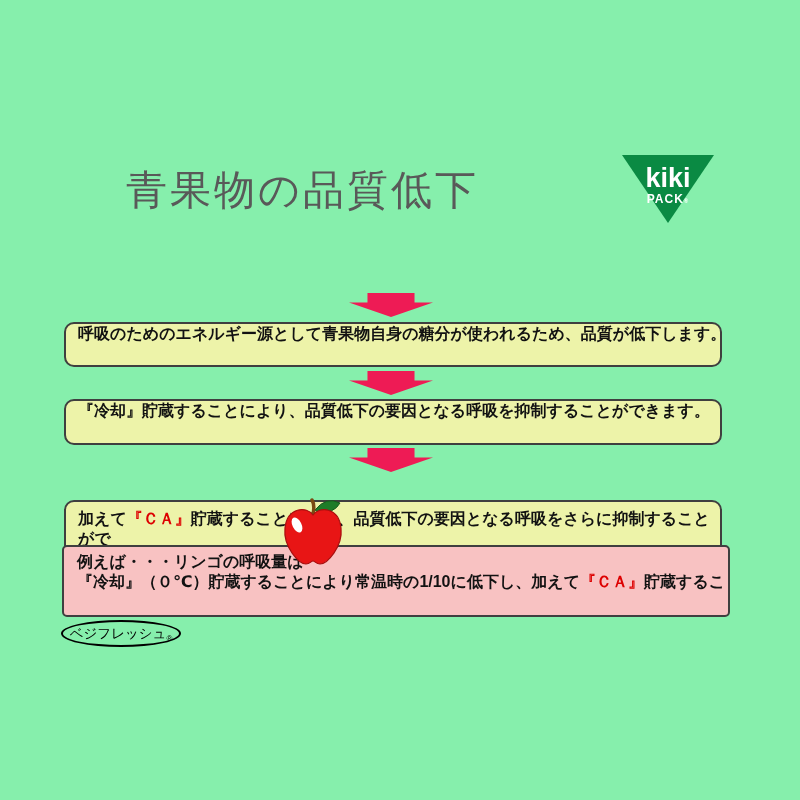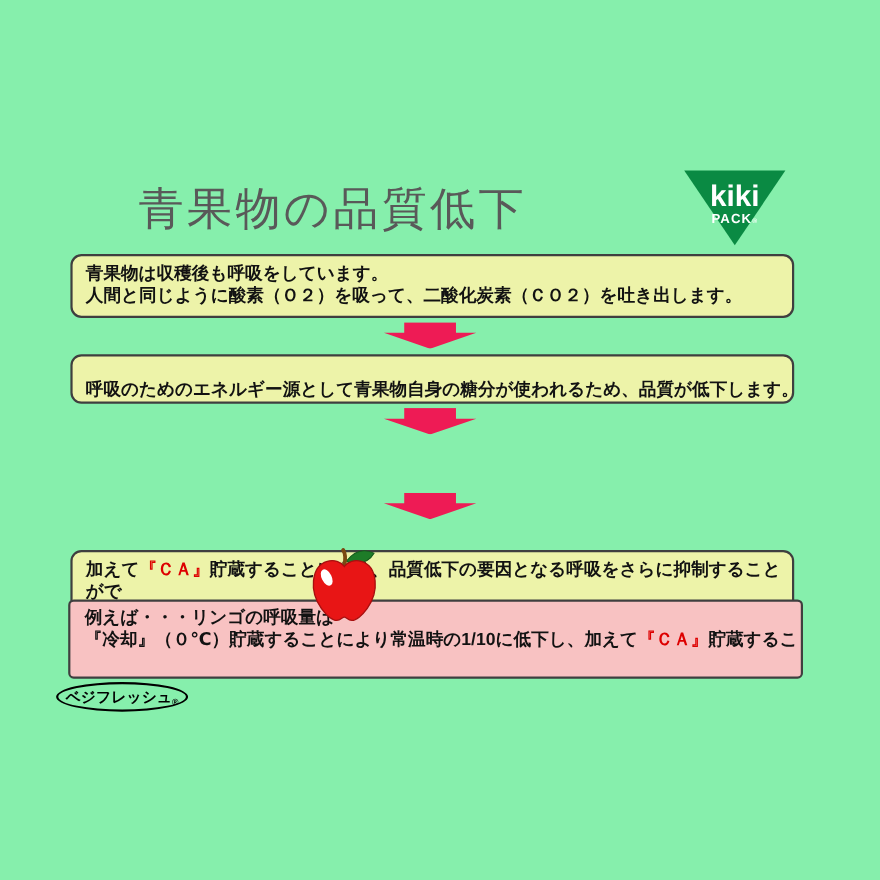--- a/index.html
+++ b/index.html
@@ -6,21 +6,21 @@
   body{width:800px;height:800px;background:#ffffff;font-family:"Liberation Sans","DejaVu Sans",sans-serif;}
   .slide{position:relative;width:800px;height:800px;background:#86efac;overflow:hidden;padding-left:44px;}
 
   .title{position:absolute;left:126px;top:163px;font-size:41px;letter-spacing:3px;color:#595959;font-weight:400;white-space:nowrap;}
 
   
   .fbox{position:absolute;left:64px;width:658px;box-sizing:border-box;
         background:#edf3a9;border:2px solid #3f3f3f;border-radius:10px;
         color:#121212;font-weight:bold;font-size:16px;line-height:20px;
         padding:7px 10px 0 12px;white-space:nowrap;}
-  .fbox.center{display:flex;align-items:flex-end;padding-top:0;}
+  .fbox.center{display:flex;align-items:flex-start;padding-top:0;}
   #box1{top:231px;height:58px;}
   #box2{top:322px;height:45px;}
   #box3{top:399px;height:46px;}
   #box4{top:500px;height:62px;white-space:normal;}
   .pbox{position:absolute;left:62px;top:545px;width:668px;height:72px;box-sizing:border-box;
         background:#f8c2c2;border:2px solid #3f3f3f;border-radius:5px;
         color:#121212;font-weight:bold;font-size:16px;line-height:20px;
         padding:5px 10px 0 13px;white-space:nowrap;}
 
   .red{color:#dd0000;}
@@ -33,51 +33,50 @@
   #arrow2{top:371px;}
   #arrow3{top:448px;}
 
   
   .kiki{position:absolute;left:620px;top:153px;width:96px;height:72px;}
 
   
   .apple{position:absolute;left:282px;top:497px;width:62px;height:71px;z-index:5;}
 
   
-  .vege{position:absolute;left:51px;top:620px;width:120px;height:27px;box-sizing:border-box;
+  .vege{position:absolute;left:61px;top:620px;width:120px;height:27px;box-sizing:border-box;
         border:2.5px solid #000;border-radius:50%;display:flex;align-items:center;justify-content:center;
-        font-weight:bold;font-size:13.5px;color:#000;white-space:nowrap;}
+        font-weight:normal;font-size:13.5px;color:#000;white-space:nowrap;}
   .vege .reg{font-size:8px;align-self:flex-end;margin-bottom:2px;}
 </style>
 </head>
 <body>
 
 <div class="slide">
 
   <div class="title">青果物の品質低下</div>
 
   <svg class="kiki" viewBox="0 0 96 72">
     <polygon points="2,2 94,2 48,70" fill="#0a8a43"></polygon>
     <text x="48" y="34" text-anchor="middle" font-size="27" font-weight="bold" fill="#ffffff" font-family="Liberation Sans, sans-serif">kiki</text>
     <text x="48" y="50" text-anchor="middle" font-size="12" font-weight="bold" letter-spacing="1" fill="#ffffff" font-family="Liberation Sans, sans-serif"><tspan>PACK</tspan><tspan font-size="6">®</tspan></text>
   </svg>
 
-  <div class="fbox" id="box1">
-    <div>青果物は収穫後も呼吸をしています。</div>
-    <div>人間と同じように酸素（Ｏ２）を吸って、二酸化炭素（ＣＯ２）を吐き出します。</div>
-  </div>
 
   <div class="arrow" id="arrow1"></div>
 
   <div class="fbox center" id="box2">
     <span>呼吸のためのエネルギー源として青果物自身の糖分が使われるため、品質が低下します。</span>
   </div>
 
   <div class="arrow" id="arrow2"></div>
 
+  <div class="fbox center" id="box3">
+    <span>『冷却』貯蔵することにより、品質低下の要因となる呼吸を抑制することができます。</span>
+  </div>
 
   <div class="arrow" id="arrow3"></div>
 
   <div class="fbox" id="box4">
     <span>加えて</span><span class="red">『ＣＡ』</span><span>貯蔵することにより、品質低下の要因となる呼吸をさらに抑制することがで</span>
     <div>きます。</div>
   </div>
 
   <svg class="apple" viewBox="0 0 62 71">
     <path d="M33,13 Q44,-1 58,6 Q52,17 36,15 Z" fill="#1e7c28" stroke="#145a1c" stroke-width="1"></path>

